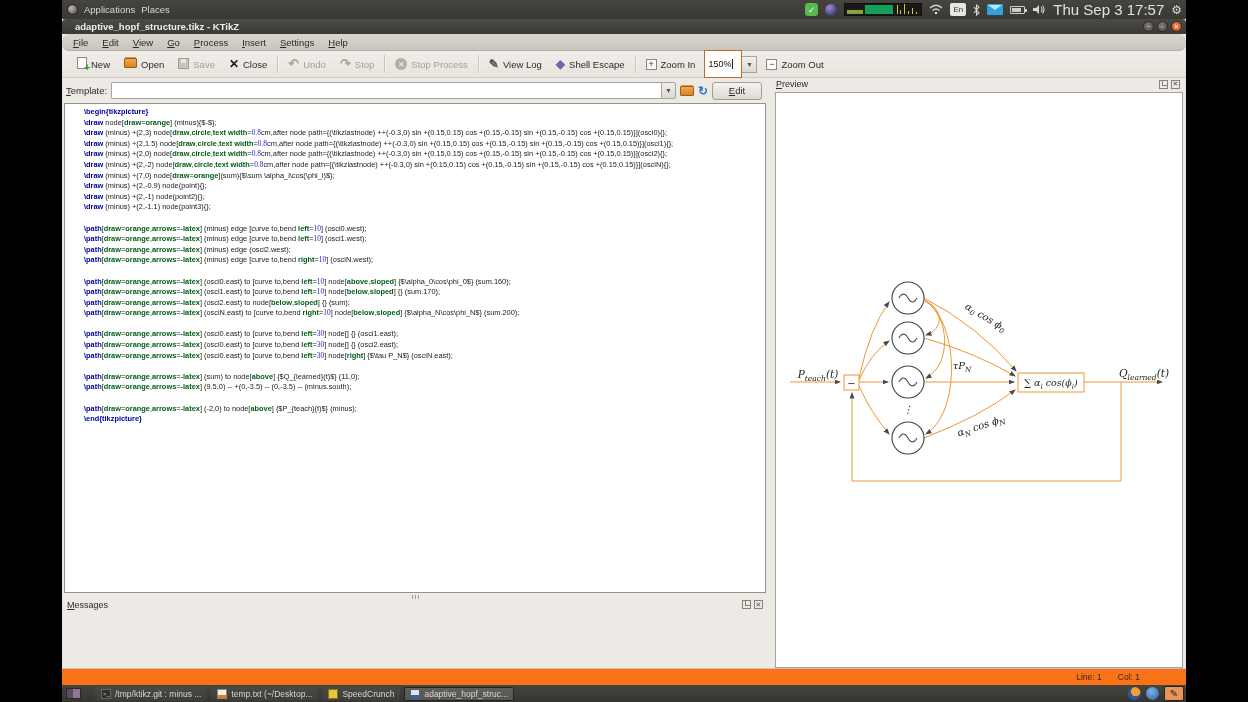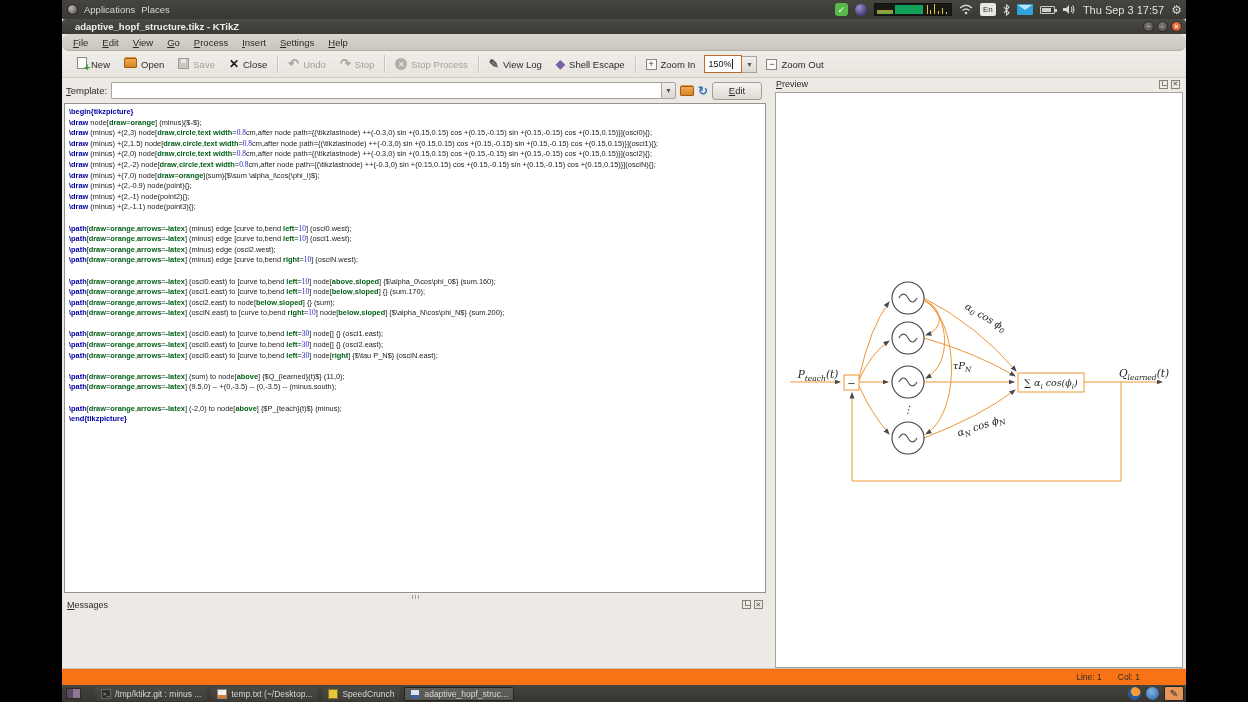--- a/index.html
+++ b/index.html
@@ -20,21 +20,21 @@
   .sys-monitor { width:78px; height:13px; background:#191917; border:1px solid #111; position:relative; overflow:hidden; }
   .sys-monitor .cpu { position:absolute; left:2px; bottom:1px; width:16px; height:4px; background:linear-gradient(#d8b93a,#7c5); opacity:.8; }
   .sys-monitor .mem { position:absolute; left:20px; top:1px; bottom:1px; width:28px; background:#13a05a; }
   .sys-monitor .net i { position:absolute; bottom:1px; width:1px; background:#e3c52f; }
   .kbd-ind { min-width:16px; height:13px; background:#e9e7e3; color:#33322f; border-radius:2px; font-size:8px; display:flex; align-items:center; justify-content:center; padding:0 2px; }
   .mail-ico { width:16px; height:11px; background:#2fa3dc; border-radius:1px; position:relative; }
   .mail-ico:after { content:''; position:absolute; left:1px; top:1px; border-left:7px solid transparent; border-right:7px solid transparent; border-top:5px solid #bfe6f6; }
   .battery { width:15px; height:8px; border:1px solid #cfcdc9; border-radius:1px; position:relative; }
   .battery:before { content:''; position:absolute; left:1px; top:1px; bottom:1px; width:9px; background:#cfcdc9; }
   .battery:after { content:''; position:absolute; right:-3px; top:2px; width:2px; height:3px; background:#cfcdc9; }
-  .clock { font-size:11px; color:#e2e0dc; white-space:nowrap; }
+  .clock { font-size:15px; color:#e2e0dc; white-space:nowrap; }
   .gear { font-size:12px; color:#d8d6d2; line-height:12px; }
   svg.tiny { display:block; }
 
   
   .titlebar { position:absolute; left:0; top:19px; width:1124px; height:15px;
     background:linear-gradient(#4b4a45,#3b3a35); border-radius:4px 4px 0 0;
     display:flex; align-items:center; }
   .win-title { color:#f0eeea; font-weight:bold; font-size:9.5px; padding-left:13px; }
   .win-buttons { margin-left:auto; display:flex; gap:3px; padding-right:4px; }
   .win-btn { width:11px; height:11px; border-radius:50%; background:radial-gradient(circle at 40% 35%, #7c7a72, #4e4c46); border:1px solid #2c2b27; color:#d9d7d2; font-size:7px; display:flex; align-items:center; justify-content:center; line-height:1; }
@@ -45,38 +45,38 @@
     background:linear-gradient(#dad6cf,#c9c5be); border-bottom:1px solid #b2aea6;
     display:flex; align-items:center; gap:0; padding-left:4px; font-size:9.5px; color:#2a2a26;border-radius:7px; }
   .menu-item { padding:0 7px; }
   .toolbar { position:absolute; left:0; top:51px; width:1124px; height:27px;
     background:linear-gradient(#f0eee9,#e7e4de); border-bottom:1px solid #cfccc5;
     display:flex; align-items:center; padding-left:8px; font-size:9.5px; color:#2b2b28; }
   .tb-btn { display:inline-flex; align-items:center; gap:4px; padding:0 7px; height:22px; }
   .tb-btn.disabled .tb-label { color:#a39f97; }
   .tb-sep { width:1px; height:18px; background:#c9c5be; margin:0 3px; box-shadow:1px 0 0 #f6f4f0; }
   .tb-combo { display:inline-flex; align-items:center; margin:0 2px; height:17px; }
-  .tb-combo-box { display:inline-flex; align-items:center; width:38px; height:18px; background:#fff; border:1px solid #c06a2a; padding-left:3px; font-size:9px; color:#111; }
+  .tb-combo-box { display:inline-flex; align-items:center; width:38px; height:28px; background:#fff; border:1px solid #c06a2a; padding-left:3px; font-size:9px; color:#111; }
   .caret { width:1px; height:10px; background:#222; margin-left:1px; }
   .tb-combo-arrow { width:15px; height:17px; background:linear-gradient(#f2f0ec,#dcd8d1); border:1px solid #a7a39b; border-left:none; color:#555; font-size:7px; display:flex; align-items:center; justify-content:center; }
 
   
   .template-row { position:absolute; left:0; top:78px; width:706px; height:25px;
     display:flex; align-items:center; padding:0 6px 0 4px; gap:4px; font-size:9.5px; color:#2b2b28; }
   .tpl-combo { flex:1; display:flex; height:17px; }
   .tpl-input { flex:1; background:#fff; border:1px solid #a7a39b; border-right:none; border-radius:2px 0 0 2px; }
   .tpl-arrow { width:15px; background:linear-gradient(#f2f0ec,#dcd8d1); border:1px solid #a7a39b; color:#555; font-size:7px; display:flex; align-items:center; justify-content:center; border-radius:0 2px 2px 0; }
   .tpl-folder { width:14px; height:10px; background:linear-gradient(#f2a952,#d9821f); border:1px solid #9c5e14; border-radius:1px; box-shadow:0 -2px 0 -1px #e8963a; }
   .tpl-refresh { color:#2f74c0; font-weight:bold; font-size:12px; line-height:12px; }
   .edit-btn { width:50px; height:18px; background:linear-gradient(#f6f4f0,#ddd9d2); border:1px solid #a29e96; border-radius:3px; display:flex; align-items:center; justify-content:center; font-size:9.5px; color:#2b2b28; }
 
   
   .editor { position:absolute; left:2px; top:103px; width:702px; height:490px;
     background:#fff; border:1px solid #96938d; overflow:hidden;
-    font-size:7.4px; line-height:10.6px; white-space:pre; padding:3px 0 0 4px; color:#1a1a1a; }
+    font-size:7.4px; line-height:10.6px; white-space:pre; padding:3px 0 0 19px; color:#1a1a1a; }
   .editor .cl { height:10.6px; }
   .cmd { color:#0000a0; font-weight:bold; }
   .opt { color:#006018; font-weight:bold; }
   .val { color:#1d1dc8;font-family:Liberation Serif, serif; }
 
   .splitter { position:absolute; left:2px; top:594px; width:702px; height:5px; display:flex; align-items:center; justify-content:center; gap:2px; }
   .splitter i { width:1px; height:4px; background:#a39f97; }
 
   
   .messages-header { position:absolute; left:2px; top:598px; width:702px; height:13px; display:flex; align-items:center; font-size:9px; color:#2b2b28; padding:0 3px; }

